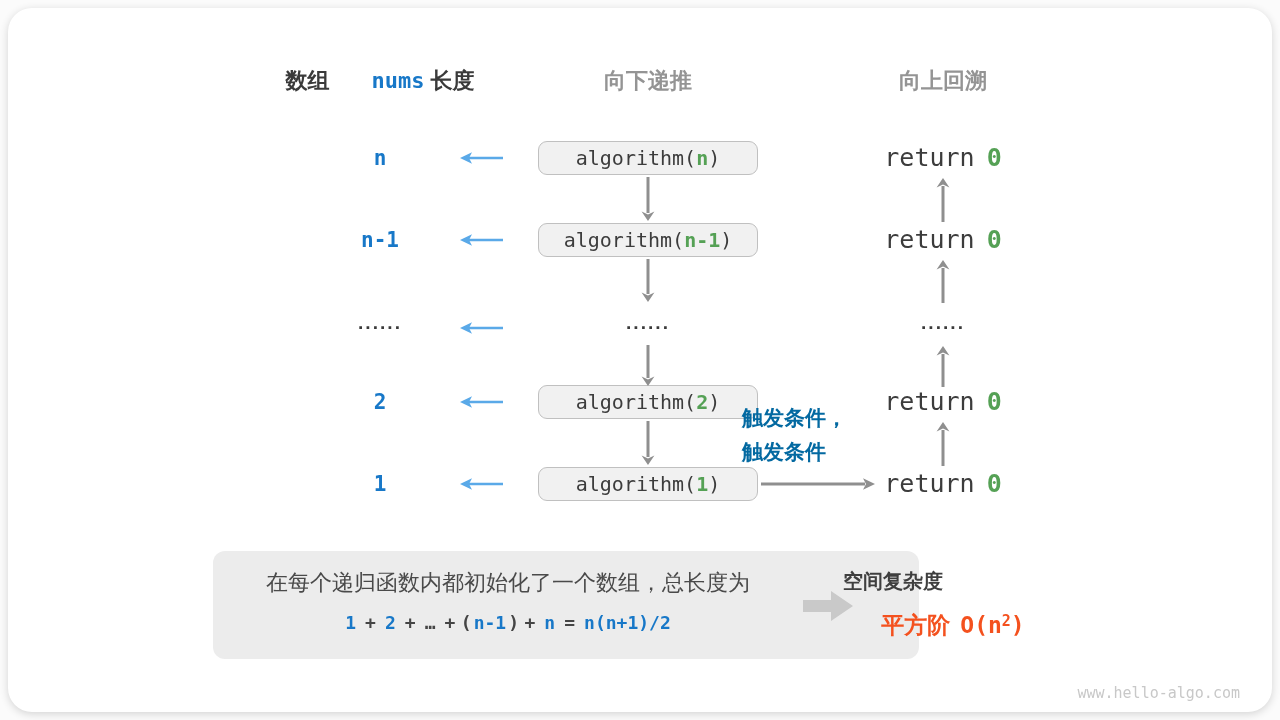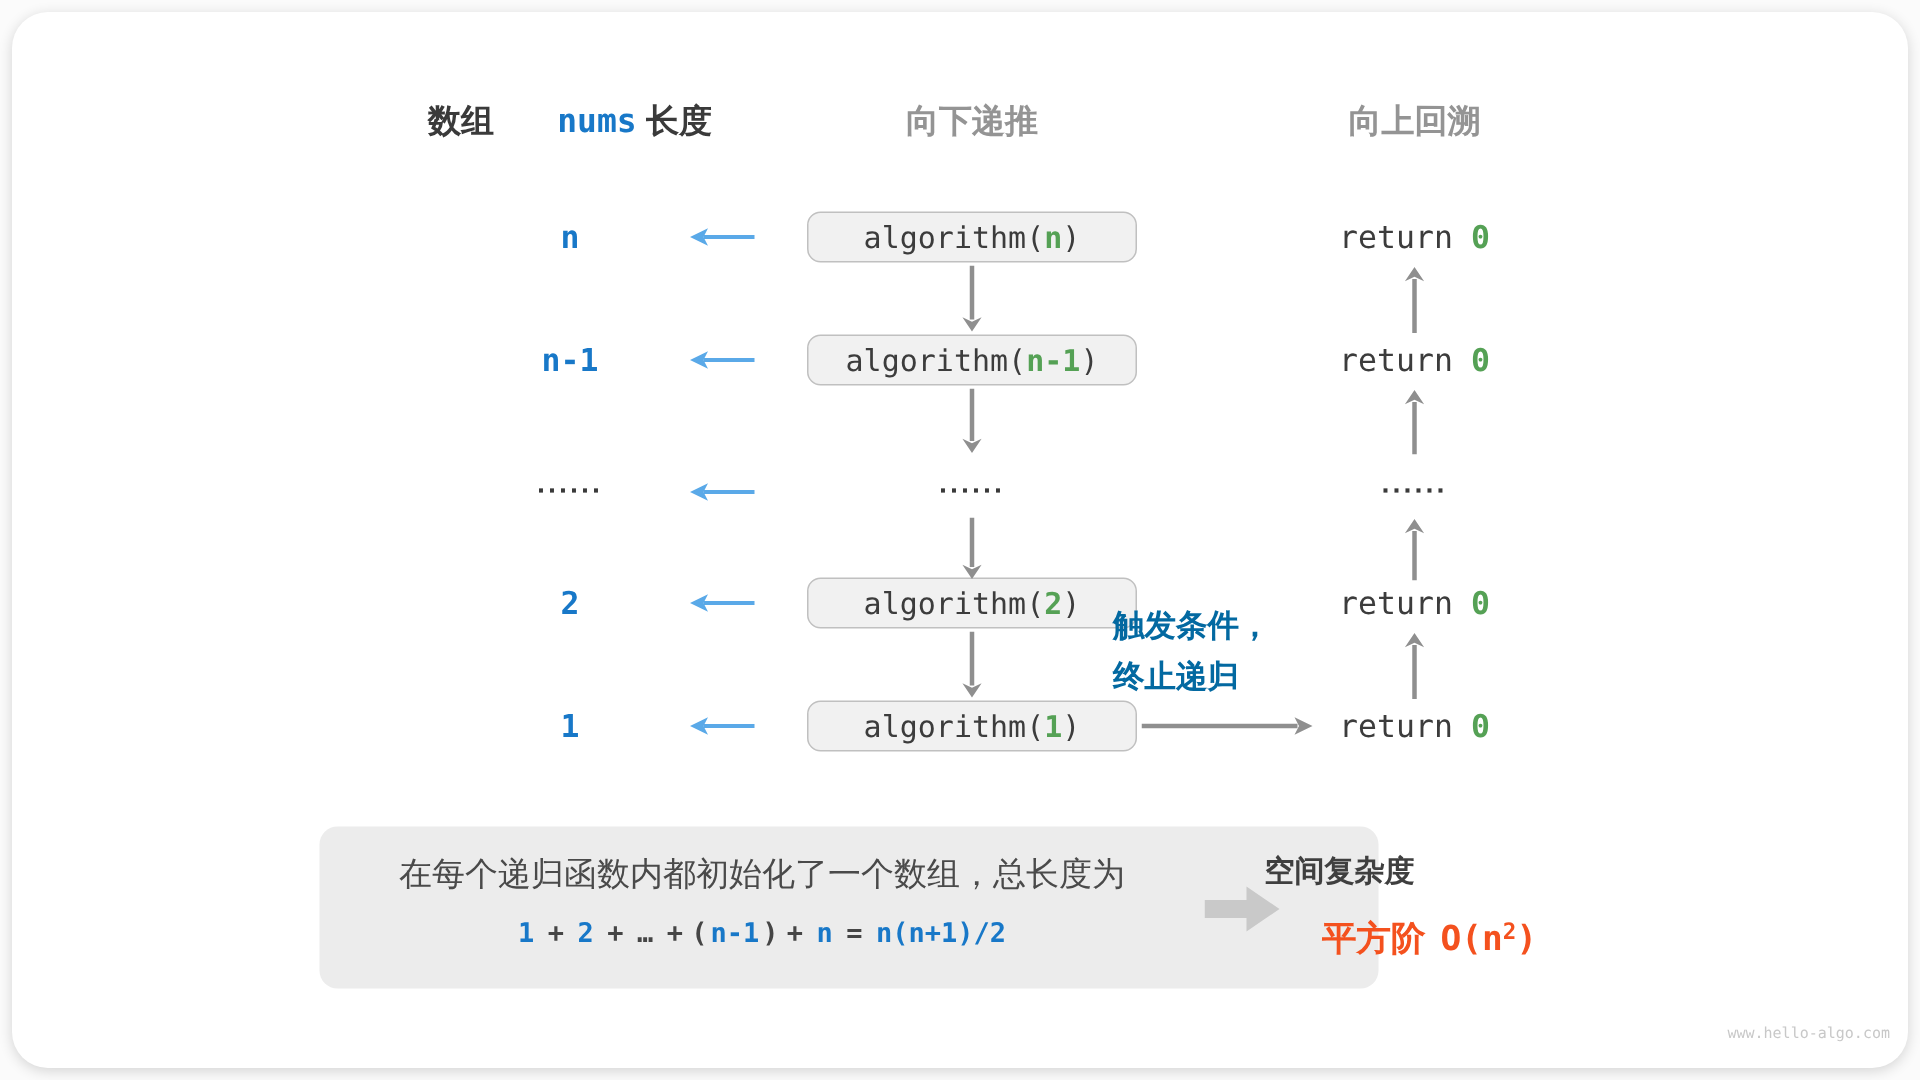--- a/index.html
+++ b/index.html
@@ -17,21 +17,21 @@
   .hdr-left .code{font-size:22px;margin-left:36px;}
   .hdr-mid{left:560px;top:58px;width:160px;color:#949494;}
   .hdr-right{left:855px;top:58px;width:160px;color:#949494;}
 
   .len-label{left:312px;width:120px;height:28px;line-height:28px;text-align:center;
     font-size:21px;font-weight:bold;color:#1878c8;}
   .call-box{left:530px;width:220px;height:34px;background:#f1f1f1;border:1.6px solid #c0c0c0;
     border-radius:9px;box-sizing:border-box;display:flex;align-items:center;justify-content:center;
     font-size:20px;color:#3c3c3c;}
   .ret{left:855px;width:160px;height:28px;line-height:28px;text-align:center;
-    font-size:21px;color:#3c3c3c;}
+    font-size:25px;color:#3c3c3c;}
   .ret .green{margin-left:12px;}
   .dots{height:28px;line-height:28px;text-align:center;font-size:19px;font-weight:bold;
     color:#3a3a3a;letter-spacing:1px;}
   .dots-left{left:312px;width:120px;}
   .dots-mid{left:580px;width:120px;}
   .dots-right{left:875px;width:120px;}
 
   .annot{left:734px;top:393px;width:120px;font-size:21px;font-weight:bold;color:#0369a1;
     line-height:34px;}
 
@@ -42,21 +42,21 @@
     font-size:18px;font-weight:bold;white-space:nowrap;}
   .equation span{margin:0 4.5px;}
   .equation span.tight{margin:0 1px;}
   .concl-title{left:630px;top:15px;width:220px;height:30px;line-height:30px;
     font-size:20px;font-weight:bold;color:#3f3f3f;}
   .concl-val{left:630px;top:53px;width:220px;height:34px;line-height:34px;text-align:center;
     font-size:23px;font-weight:bold;color:#f4511e;white-space:nowrap;}
   .concl-val .bigo{margin-left:10px;}
   .concl-val sup{font-size:15px;vertical-align:7px;}
 
-  .watermark{left:1000px;top:676px;width:252px;text-align:right;font-size:10px;color:#c8c8c8;}
+  .watermark{left:980px;top:676px;width:252px;text-align:right;font-size:15px;color:#c8c8c8;}
   svg{display:block;}
 </style>
 </head>
 <body>
 
 <div class="card">
 
   <div class="abs hdr hdr-left"><span>数组</span>&nbsp;<span class="mono blue code">nums</span>&nbsp;<span>长度</span></div>
   <div class="abs hdr hdr-mid">向下递推</div>
   <div class="abs hdr hdr-right">向上回溯</div>
@@ -151,21 +151,21 @@
       <polygon points="7,1 0.6,10.5 7,7.5 13.4,10.5" fill="#8f8f8f"></polygon>
     </svg>
 
   <svg class="abs" style="left:753px;top:469px" width="115" height="14" viewBox="0 0 115 14">
     <line x1="0" y1="7" x2="104" y2="7" stroke="#8f8f8f" stroke-width="3"></line>
       <polygon points="114,7 102,1.2 105,7 102,12.8" fill="#8f8f8f"></polygon>
     </svg>
 
   <div class="abs annot">
     <div>触发条件，</div>
-    <div>终止递归</div>
+    <div>触发条件</div>
   </div>
 
   <div class="abs summary">
     <div class="abs sum-desc">在每个递归函数内都初始化了一个数组，总长度为</div>
     <div class="abs equation mono">
       <span class="blue">1</span><span class="dk">+</span><span class="blue">2</span><span class="dk">+</span><span class="dk">…</span><span class="dk">+</span><span class="dk tight">(</span><span class="blue tight">n-1</span><span class="dk tight">)</span><span class="dk">+</span><span class="blue">n</span><span class="dk">=</span><span class="blue">n(n+1)/2</span>
     </div>
     <svg class="abs" style="left:590px;top:38px" width="52" height="34" viewBox="0 0 52 34">
       <polygon points="0,11 28,11 28,2 50,17 28,32 28,23 0,23" fill="#c9c9c9"></polygon>
       </svg>

